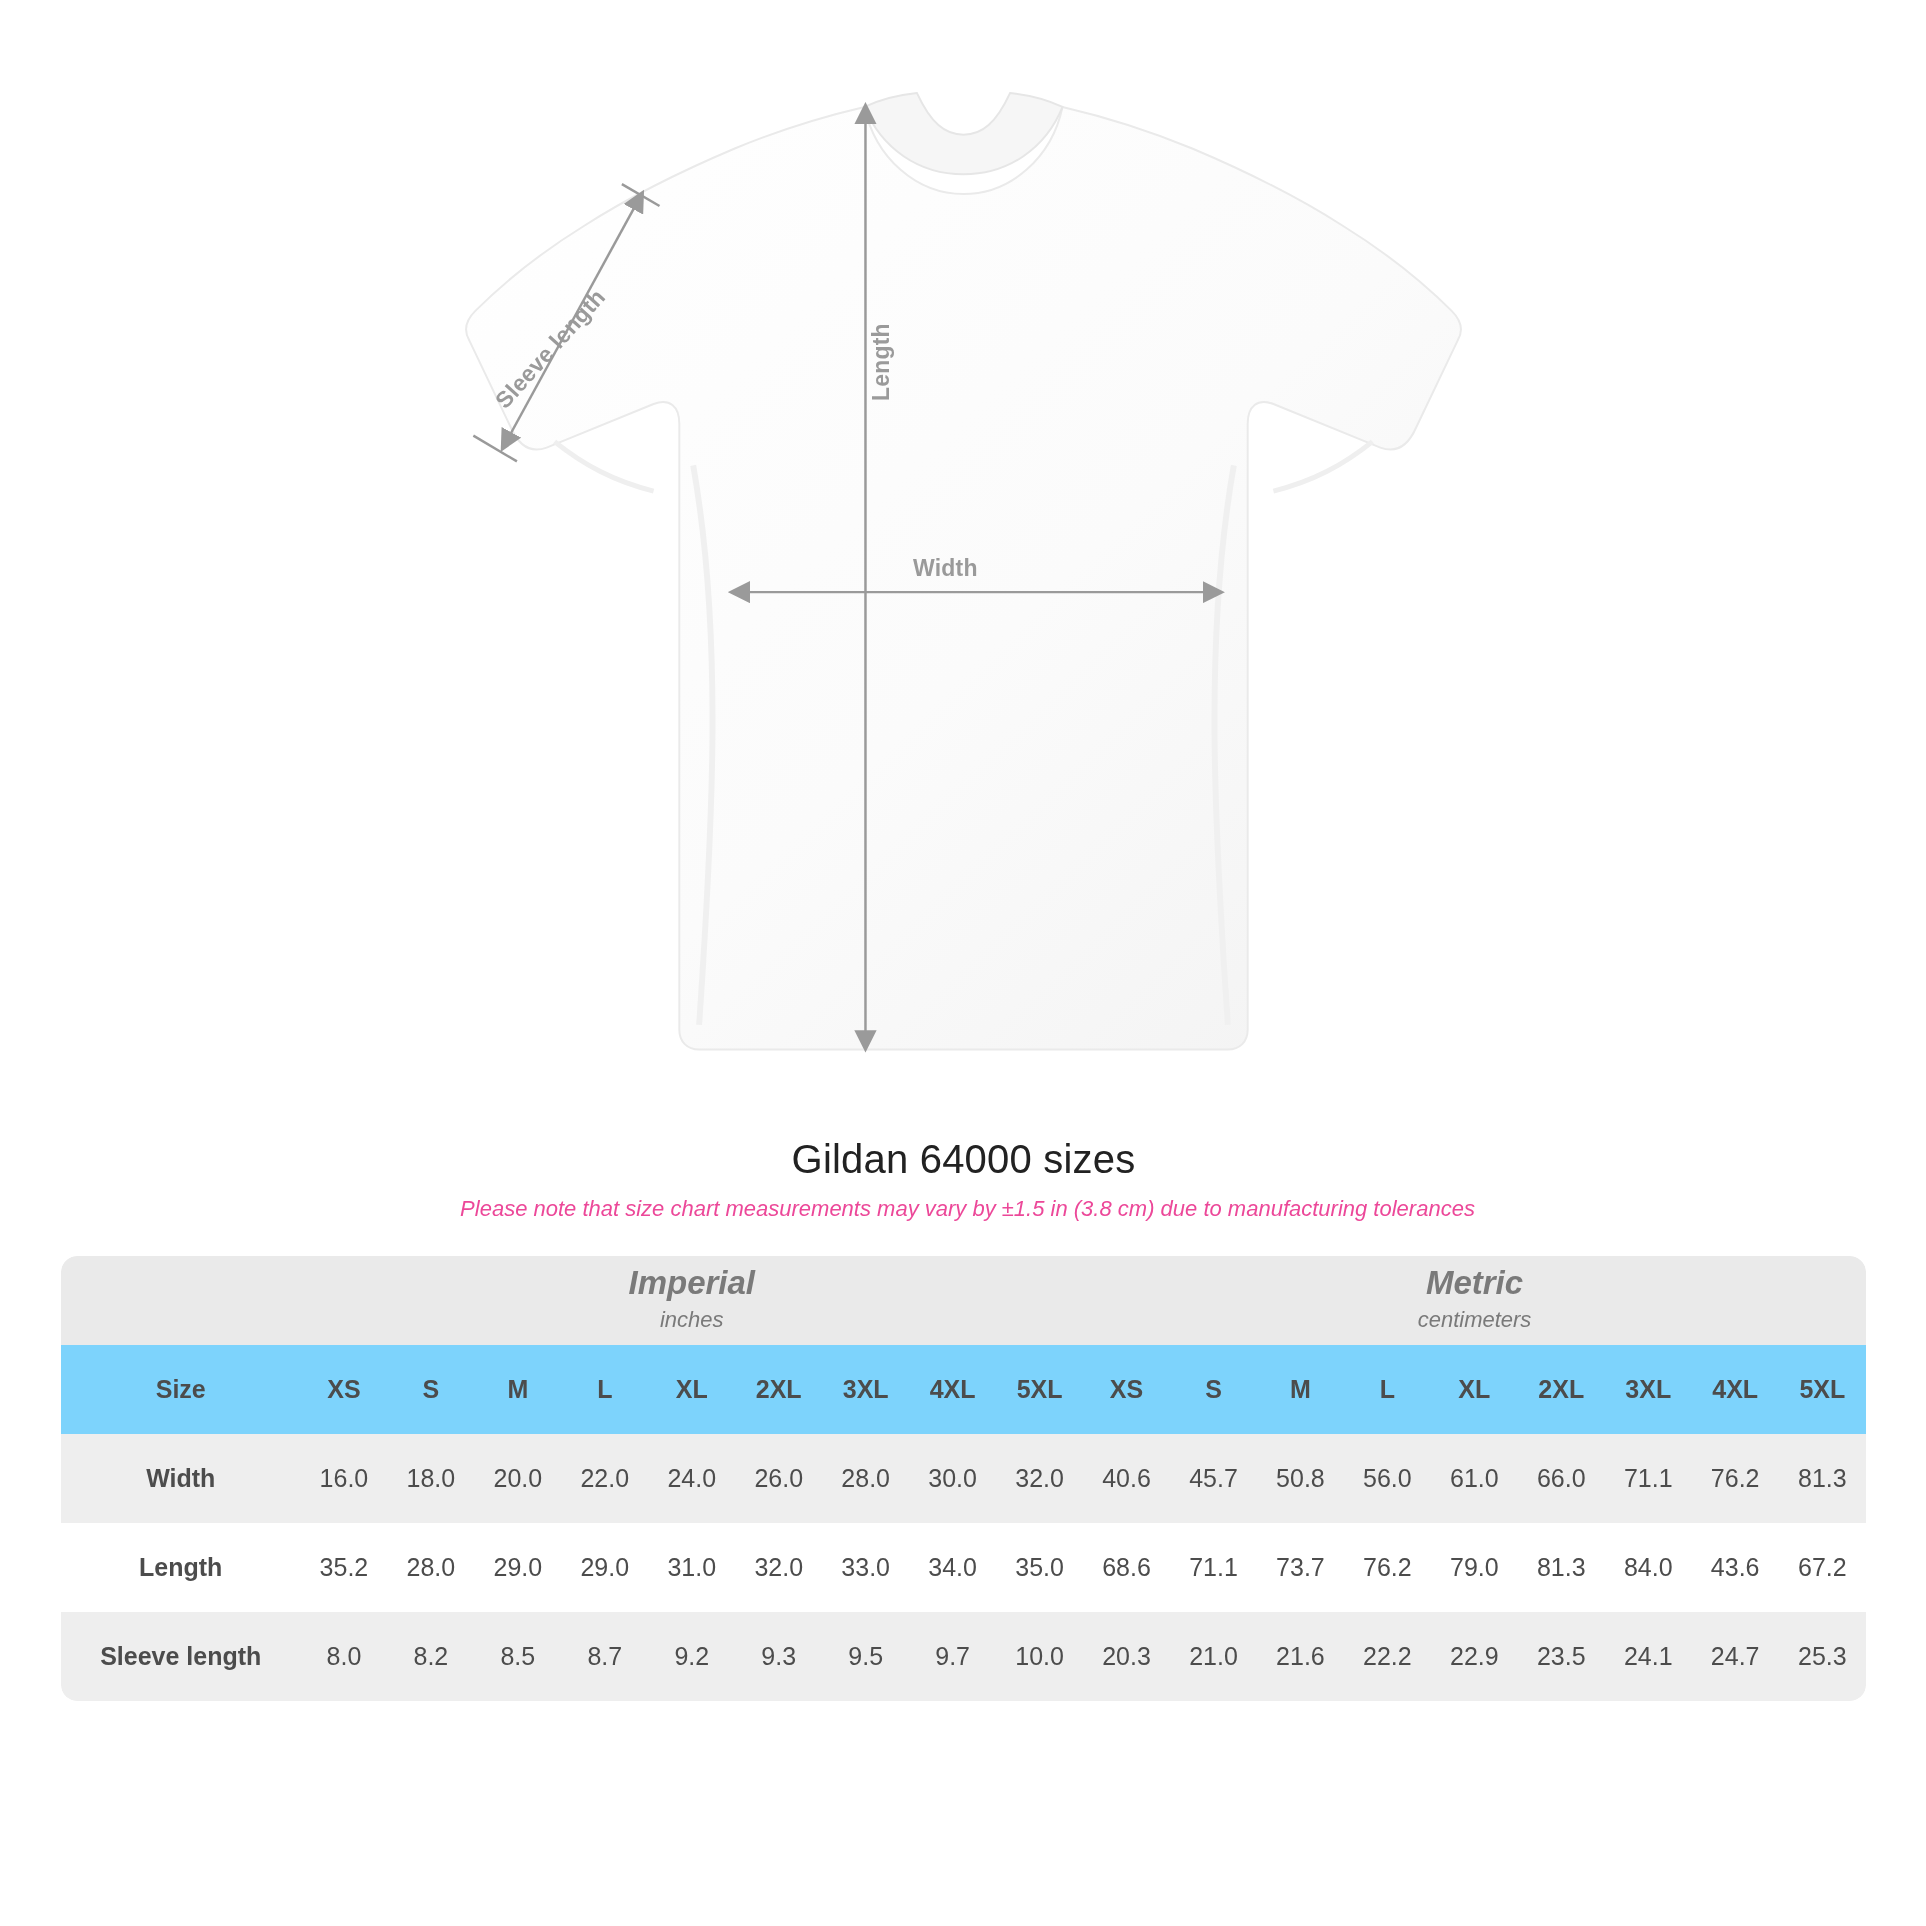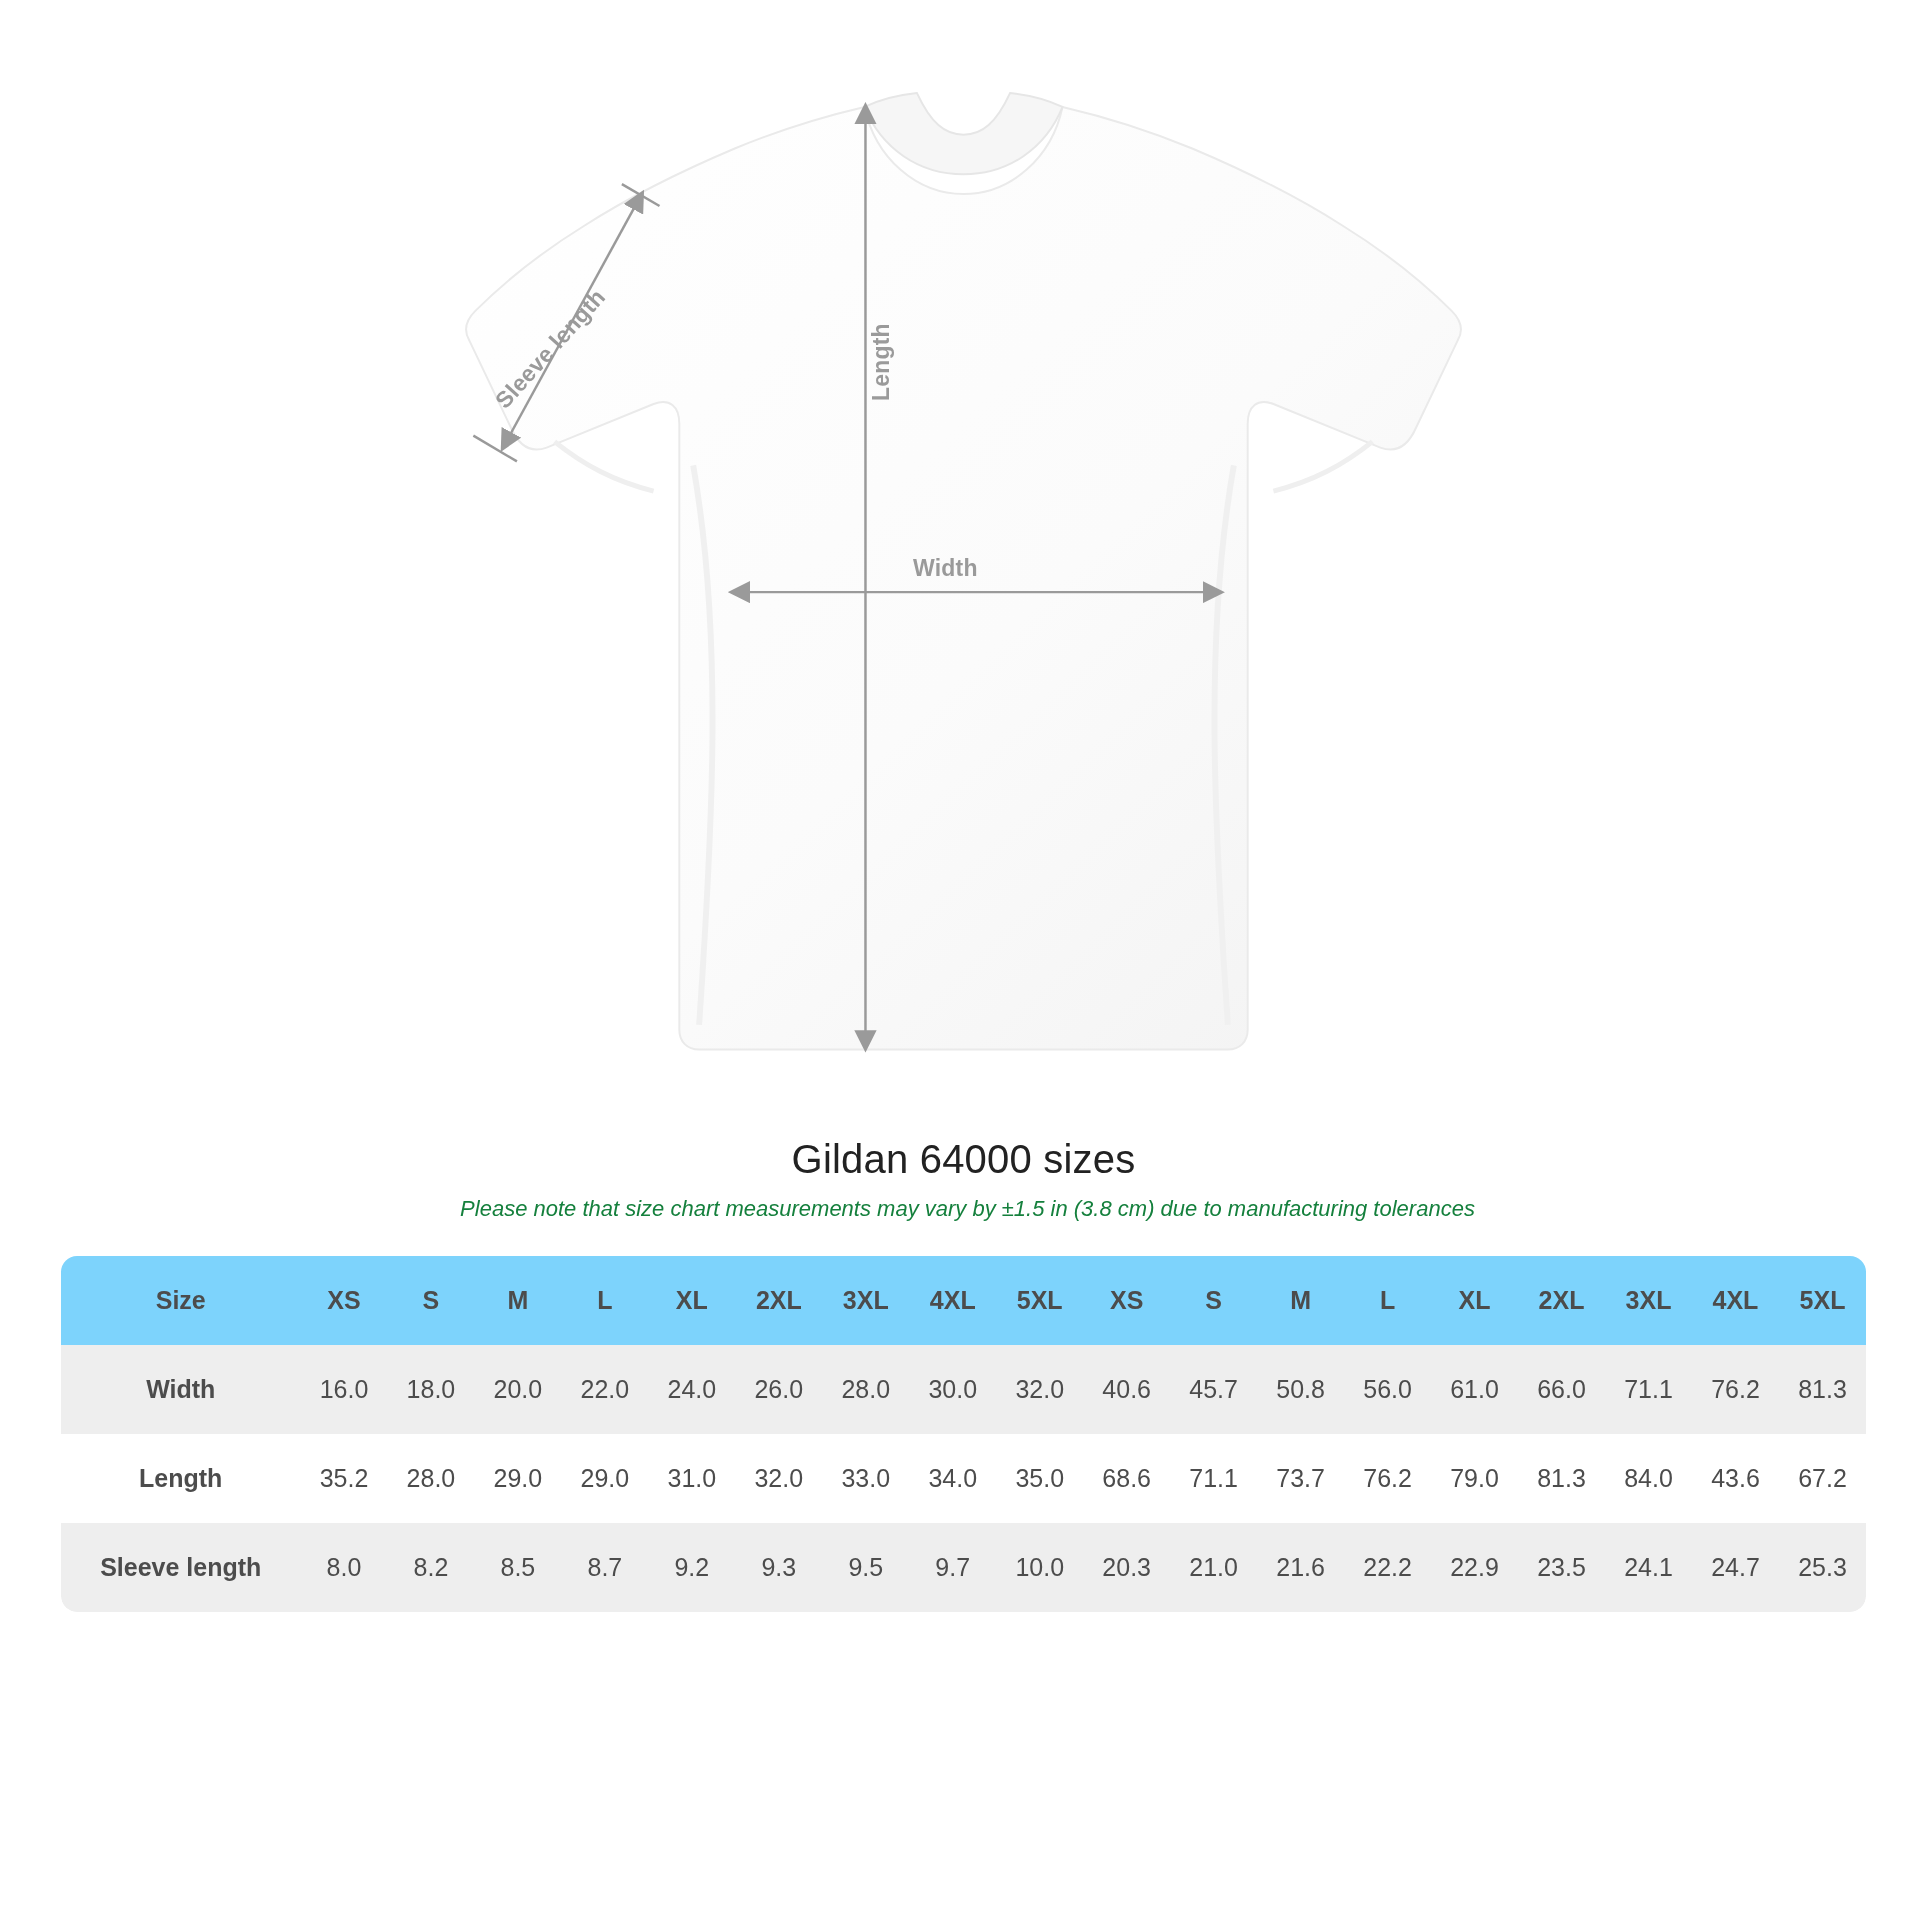--- a/index.html
+++ b/index.html
@@ -60,21 +60,21 @@
   .chart-title {
     font-size: 40px;
     font-weight: normal;
     color: #222;
     margin: 0 0 14px 0;
     letter-spacing: 0.2px;
   }
   .chart-note {
     font-size: 22px;
     font-style: italic;
-    color: #15803d;
+    color: #ec4899;
     margin: 0;
     padding-left: 8px;
   }
 
   
   .table-wrap {
     margin: 34px 61px 0 61px;
     border-radius: 16px;
     overflow: hidden;
     background: #ffffff;
@@ -229,20 +229,31 @@
           <col class="data-cell">
           <col class="data-cell">
           <col class="data-cell">
           <col class="data-cell">
         <col class="data-cell">
           <col class="data-cell">
           <col class="data-cell">
           <col class="data-cell">
       </colgroup>
       <tbody>
+        <tr class="unit-row">
+          <td class="tl"></td>
+          <td colspan="9">
+            <div class="unit-name">Imperial</div>
+            <div class="unit-sub">inches</div>
+          </td>
+          <td colspan="9" class="tr">
+            <div class="unit-name">Metric</div>
+            <div class="unit-sub">centimeters</div>
+          </td>
+        </tr>
 
         <tr class="hdr-row">
           <td>Size</td>
           <td>XS</td>
           <td>S</td>
           <td>M</td>
           <td>L</td>
           <td>XL</td>
           <td>2XL</td>
           <td>3XL</td>

